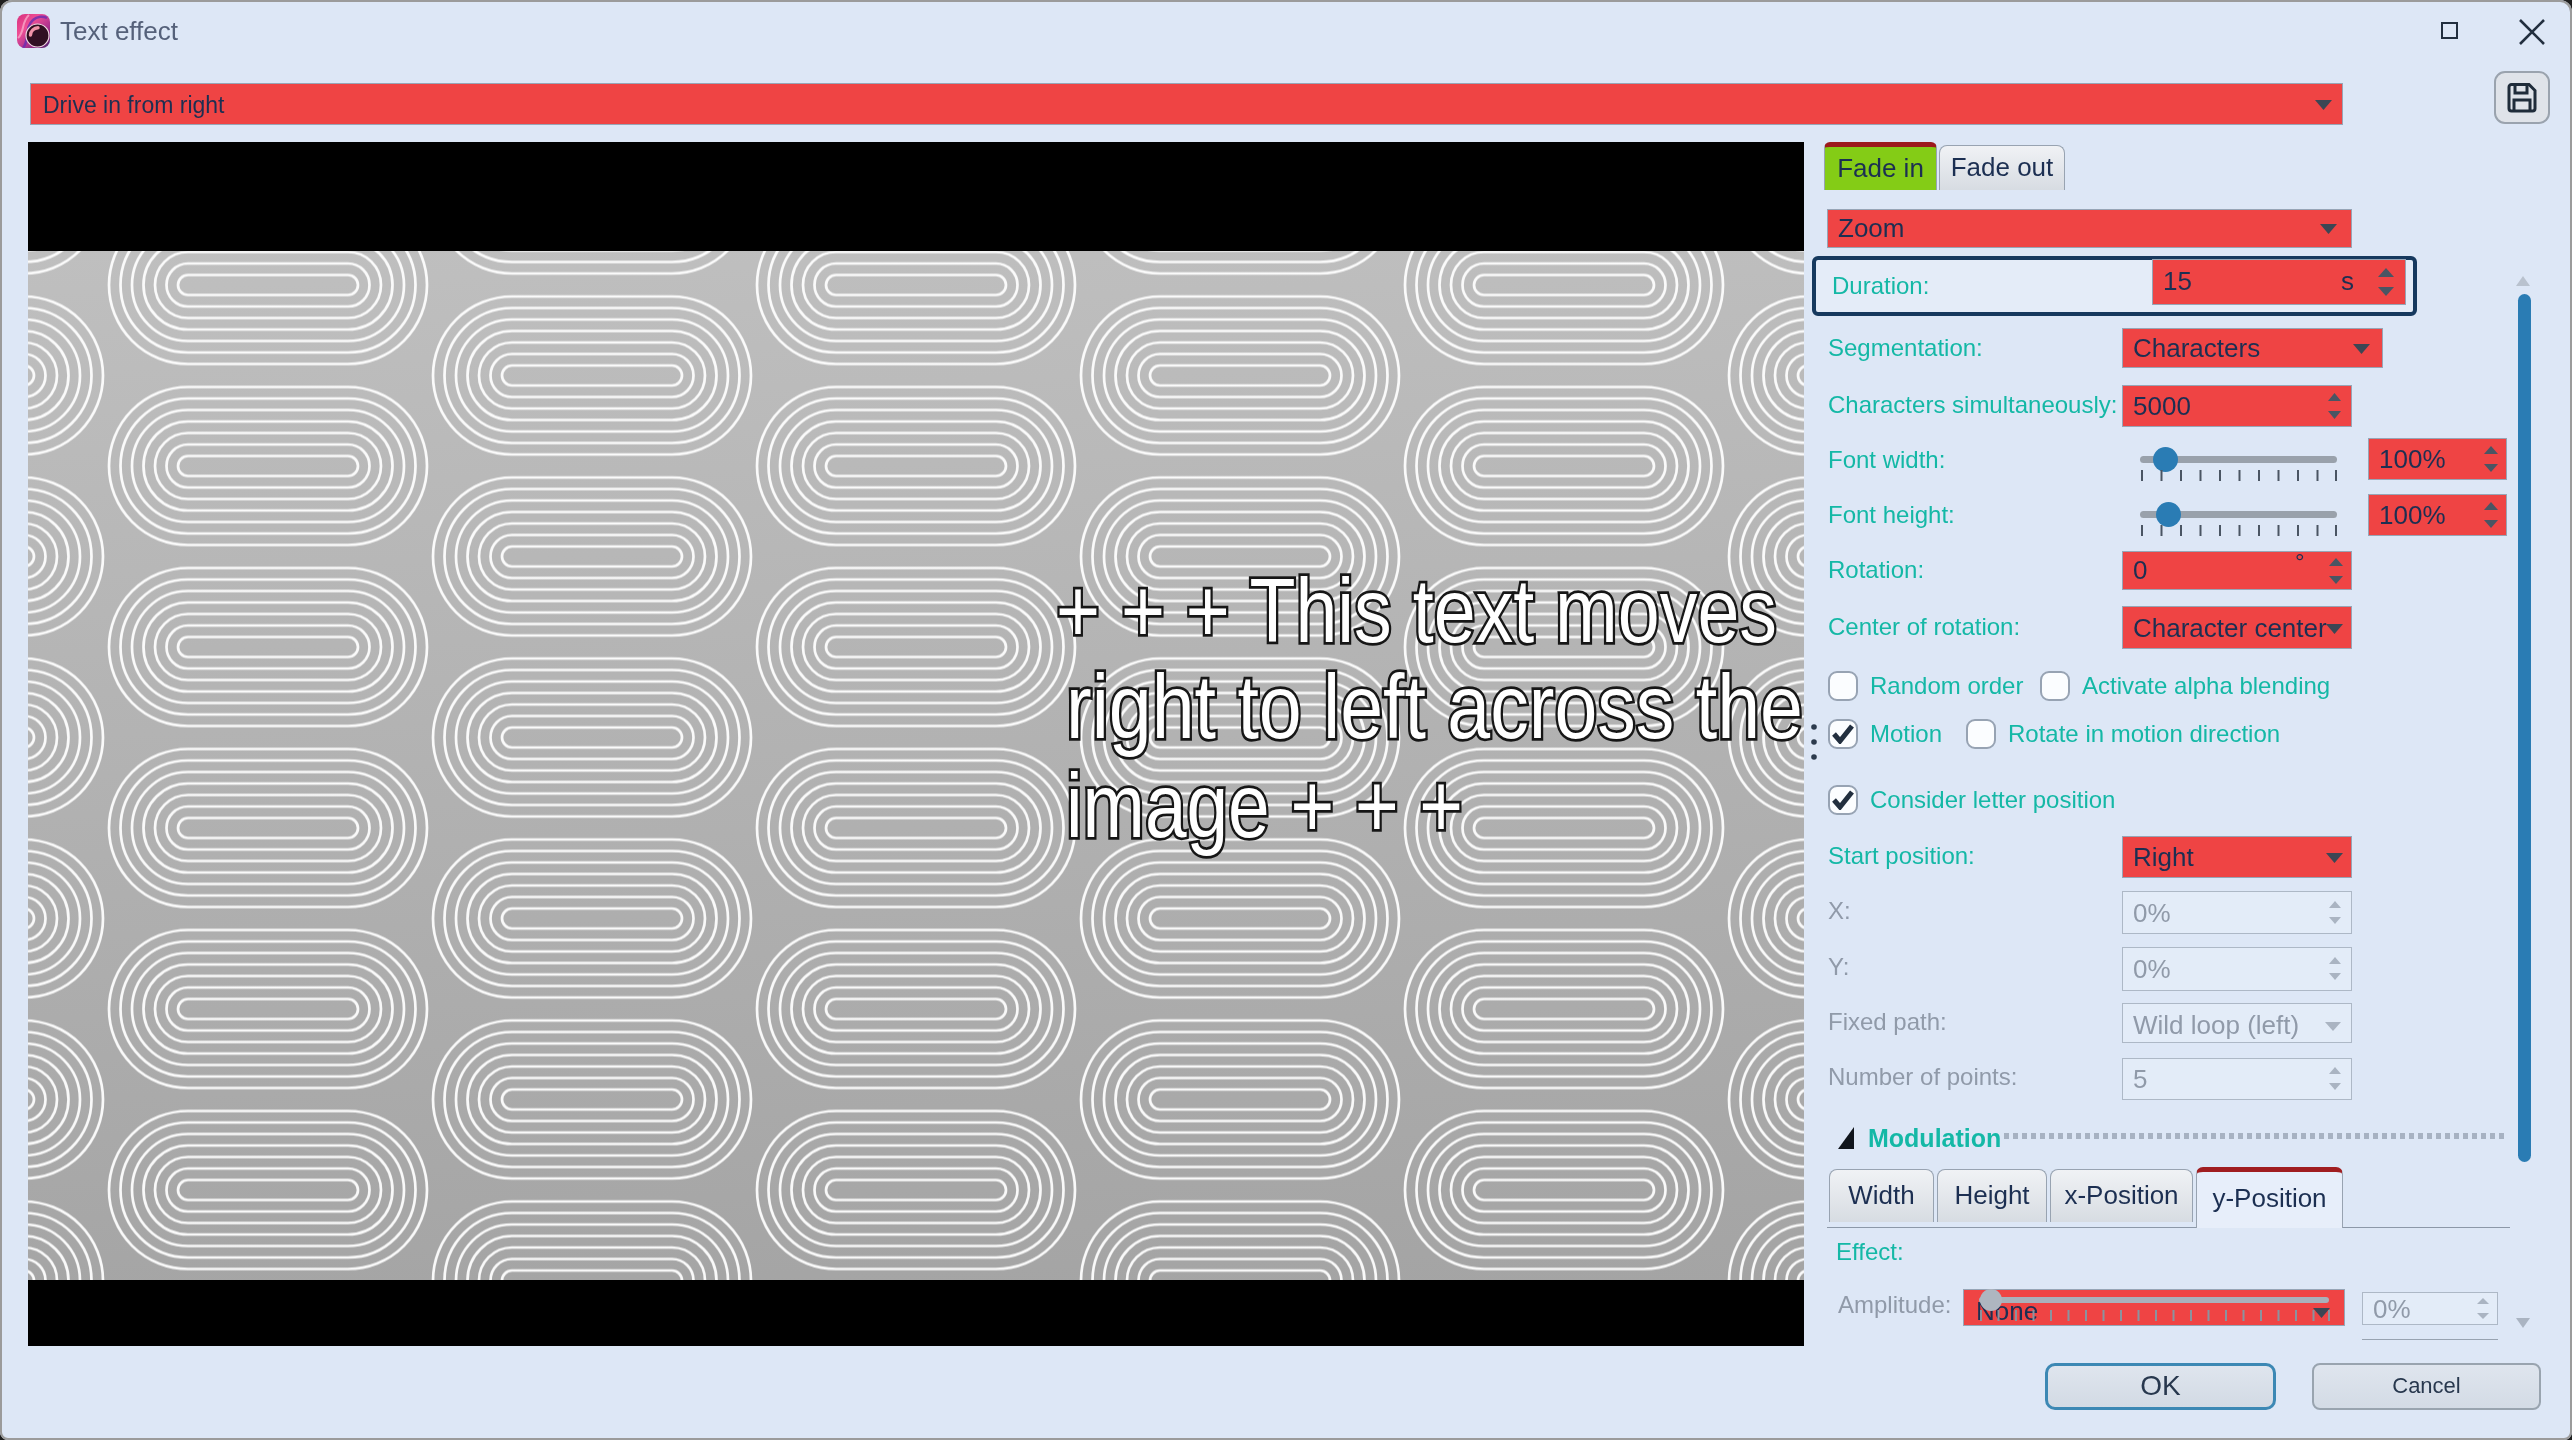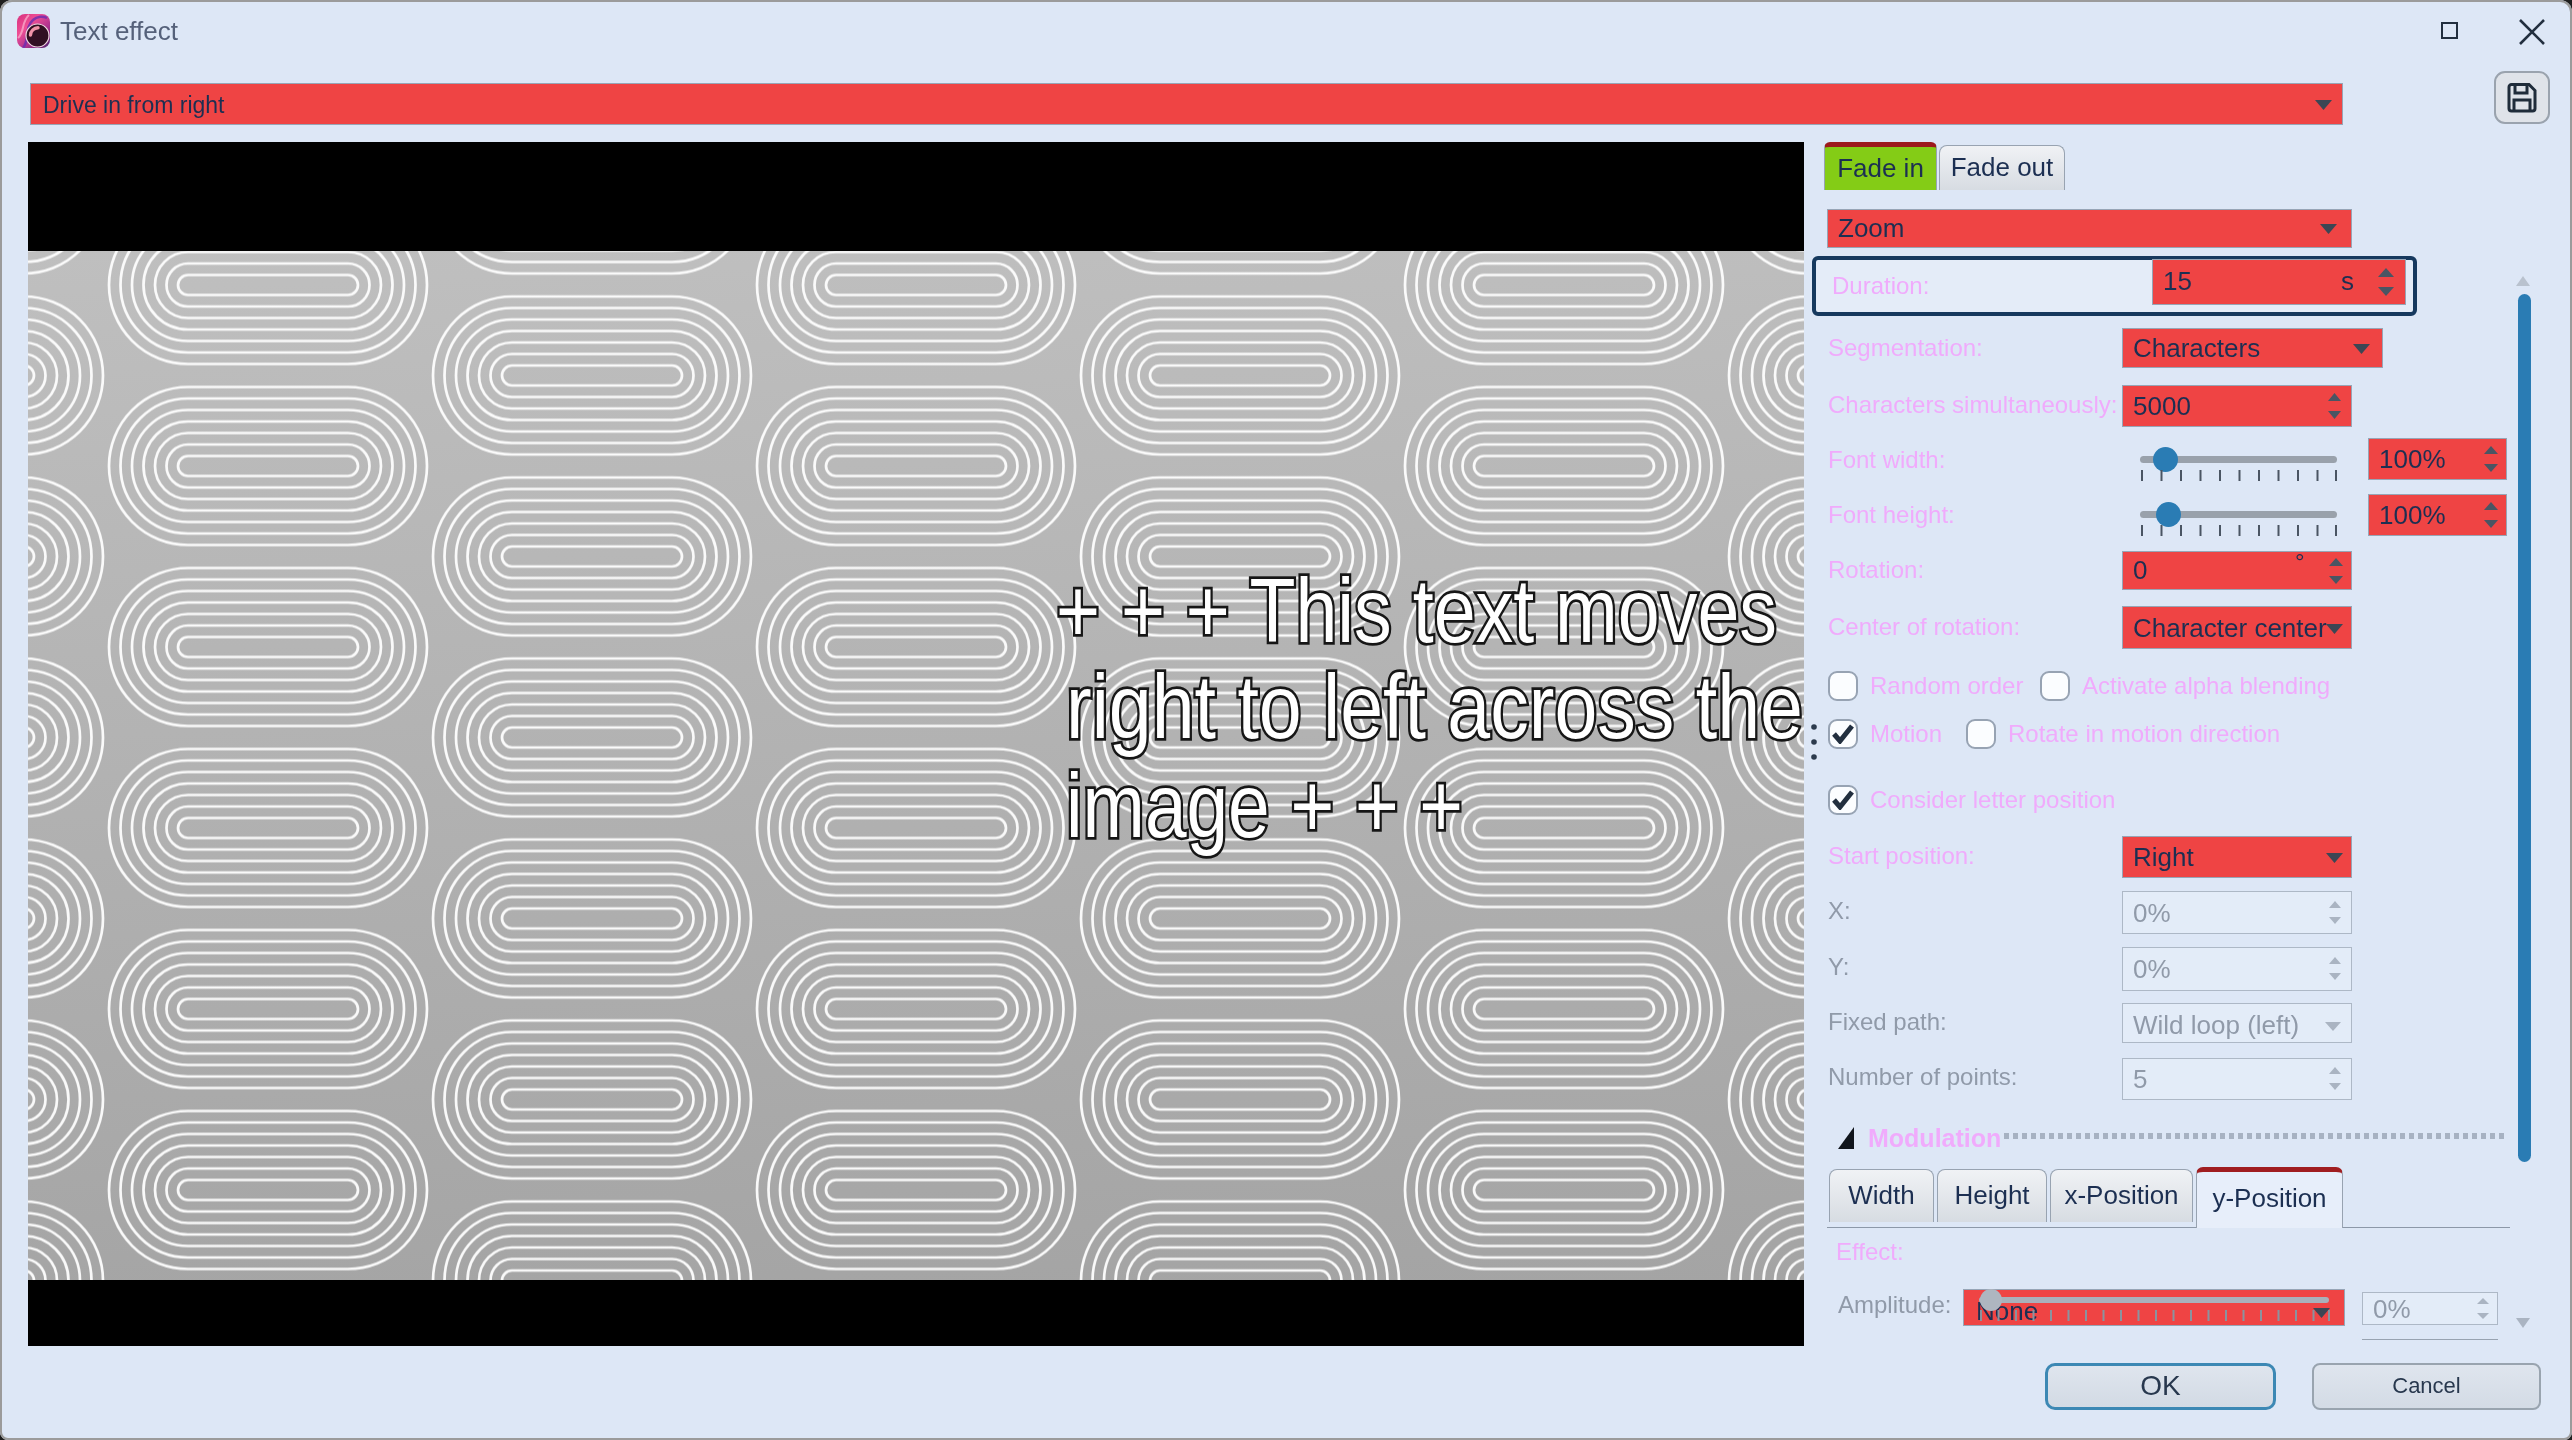--- a/index.html
+++ b/index.html
@@ -1,20 +1,20 @@
 <!DOCTYPE html>
 <html><head>
 <meta charset="utf-8">
 <style>
   html,body{margin:0;padding:0;width:2572px;height:1440px;overflow:hidden;background:#1f1f1f;
     font-family:"Liberation Sans",sans-serif;}
   .dlg{position:absolute;left:0;top:0;width:2572px;height:1440px;background:#dde7f6;
     border-radius:12px 12px 8px 8px;overflow:hidden;box-shadow:inset 0 0 0 2px #9b9b9b;}
   .abs{position:absolute;}
-  .lbl{position:absolute;color:#f0abfc;font-size:24px;white-space:nowrap;text-align:center;}
+  .lbl{position:absolute;color:#14b8a6;font-size:24px;white-space:nowrap;text-align:center;}
   .dlbl{position:absolute;color:#909aa9;font-size:24px;white-space:nowrap;}
   .box{position:absolute;background:#ef4444;border:2px solid #97a5b6;box-sizing:border-box;
     color:#1c2f52;font-size:26px;white-space:nowrap;}
   .dbox{position:absolute;background:#e3ecf8;border:2px solid #adb8c6;box-sizing:border-box;
     color:#909aa9;font-size:26px;white-space:nowrap;}
   .tb{position:absolute;box-sizing:border-box;border:1px solid #98a3b1;border-bottom:none;
     border-radius:8px 8px 0 0;color:#1c2f52;font-size:26px;text-align:center;
     background:linear-gradient(#f0f2f5,#d7dce2);}
   .tbsel{background:#e7eefa;border-top:5px solid #a01d20;}
   svg{display:block}

